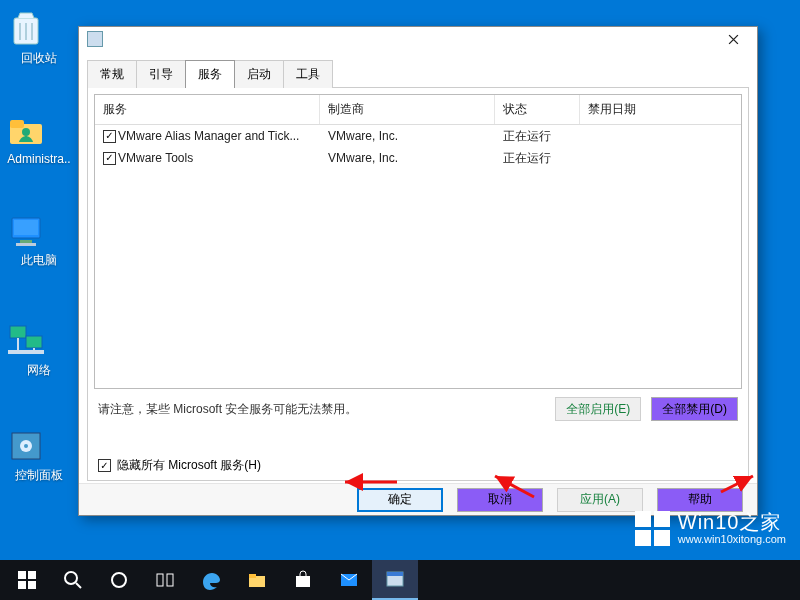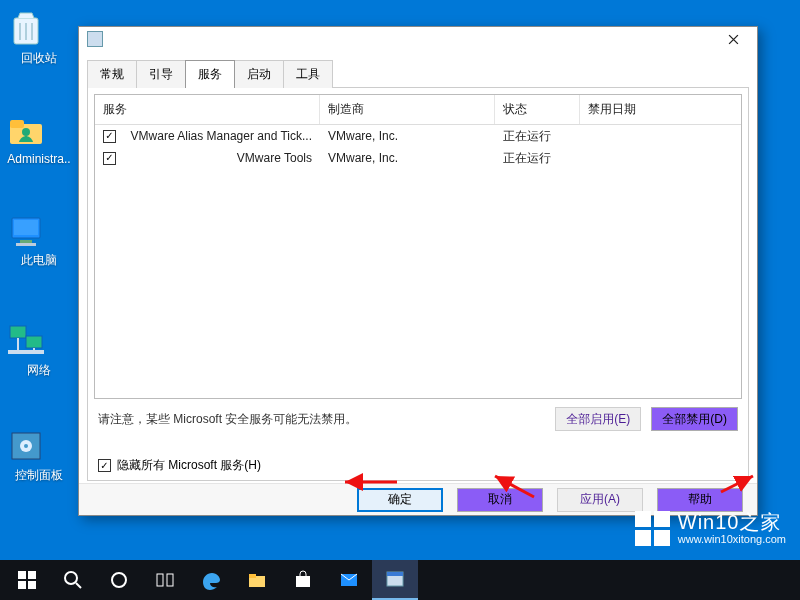--- a/index.html
+++ b/index.html
@@ -54,32 +54,32 @@
     border:1px solid #bbb; flex:1; overflow:hidden;
     display:flex; flex-direction:column; background:#fff;
   }
   .list-header { display:flex; background:#fff; border-bottom:1px solid #ddd; }
   .col { padding:6px 8px; border-right:1px solid #e5e5e5; font-size:12px; color:#222;}
   .col:last-child{border-right:none;}
   .c-svc{width:225px} .c-mfr{width:175px} .c-stat{width:85px} .c-ddate{flex:1}
 
   .list-body { flex:1; overflow:auto; }
   .row { display:flex; height:22px; align-items:center; }
-  .cell { padding:0 8px; font-size:12px; color:#222; white-space:nowrap; overflow:hidden; text-overflow:ellipsis;justify-content:space-between;}
+  .cell { padding:0 8px; font-size:12px; color:#222; white-space:nowrap; overflow:hidden; text-overflow:ellipsis;}
   .cell.c-svc{display:flex;align-items:center;gap:2px;}
   .chk { width:13px; height:13px; border:1px solid #333; display:inline-flex; align-items:center; justify-content:center; background:#fff; cursor:pointer; flex-shrink:0;}
   .chk.checked::after{content:"✓"; font-size:10px; line-height:1; color:#000;}
 
-  .note { margin:8px 4px 6px 4px; font-size:12px; color:#333; display:flex; justify-content:space-between; align-items:center;}
+  .note { margin:8px 4px 16px 4px; font-size:12px; color:#333; display:flex; justify-content:space-between; align-items:center;}
   .note-right { display:flex; gap:10px;}
   .btn {
     min-width:86px; height:24px; padding:0 10px; border:1px solid #adadad; background:#8b5cf6;
     font-size:12px; cursor:pointer; display:inline-flex; align-items:center; justify-content:center;
   }
-  .btn.disabled{ color:#4c1d95; border-color:#cfcfcf; background:#efefef; cursor:default;}
+  .btn.disabled{ color:#15803d; border-color:#cfcfcf; background:#efefef; cursor:default;}
   .btn.primary{ border:2px solid #0078d7; background:#e5f1fb;margin-left:19px;}
 
   .hideline{ margin:20px 4px 0 4px; display:flex; align-items:center; gap:6px; font-size:12px;}
 
   .dlg-buttons {
     height:46px; display:flex; align-items:center; justify-content:flex-end; gap:14px;
     padding: 0 14px; border-top:1px solid #e5e5e5; background:#f7f7f7;
   }
 
   

